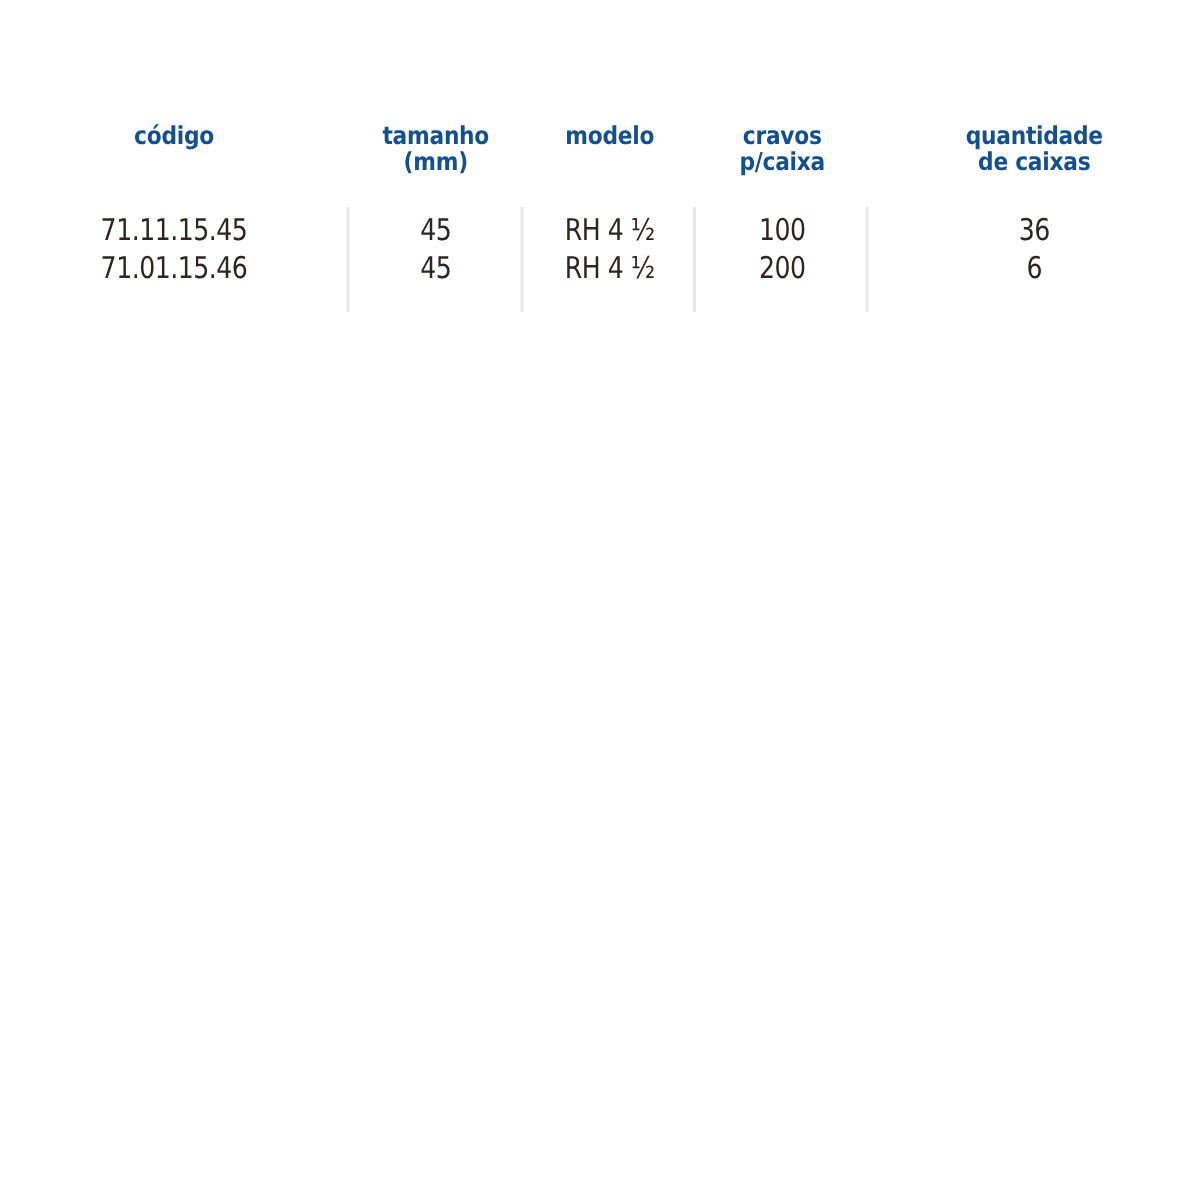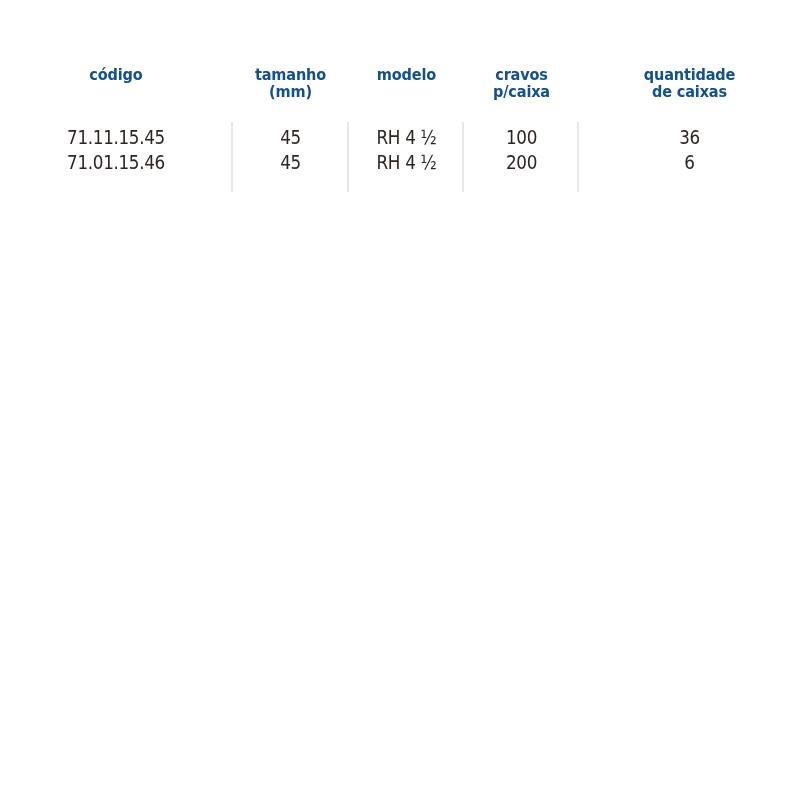--- a/index.html
+++ b/index.html
@@ -11,21 +11,21 @@
     width: 800px;
     height: 800px;
     overflow: hidden;
     font-family: "Liberation Sans", sans-serif;
     -webkit-font-smoothing: antialiased;
   }
 
   .spec-table-wrap {
     position: absolute;
     left: 0;
-    top: 0;
+    top: 16px;
     width: 800px;
     height: 200px;
   }
 
   
   .header-row {
     position: absolute;
     left: 0;
     top: 66px;
     width: 800px;

